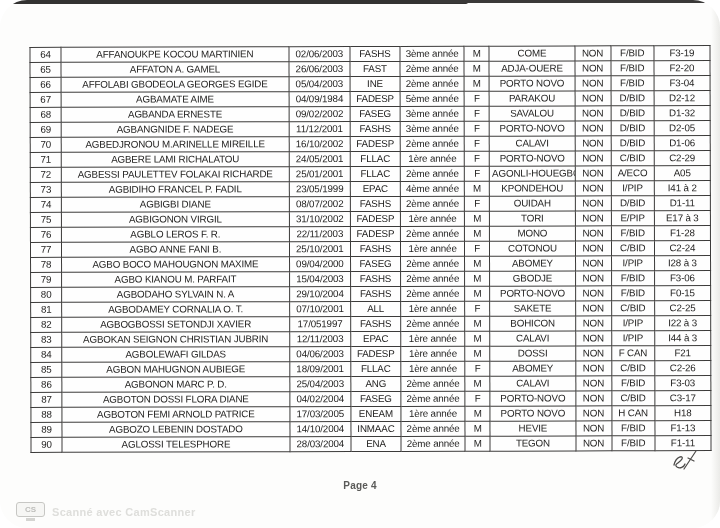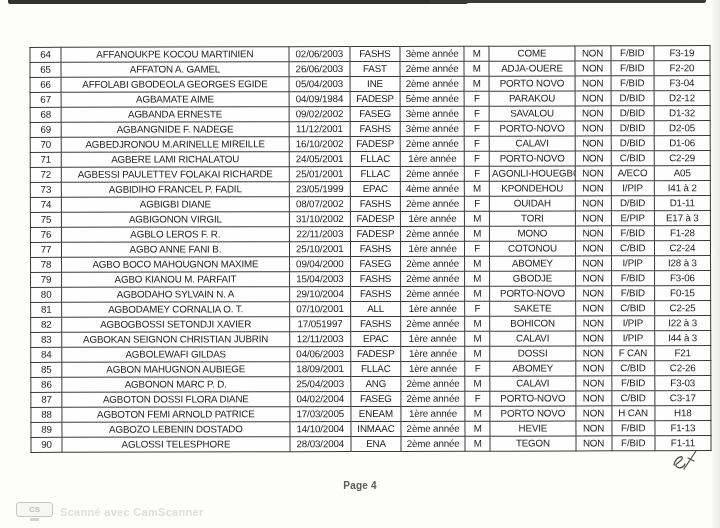--- a/index.html
+++ b/index.html
@@ -1,19 +1,20 @@
 <!DOCTYPE html>
 <html><head>
 <meta charset="utf-8">
 <style>
   * { margin:0; padding:0; box-sizing:border-box; }
   body { background:#ffffff; font-family:"Liberation Sans", sans-serif; }
   .page {
     position:relative; width:720px; height:528px; overflow:hidden;
     background:#fdfdfc;
+    border-radius:27px;
   }
   
   .scan-bar1 { position:absolute; top:0; left:8px; width:460px; height:4px; background:#333231; border-radius:0 0 2px 2px; }
   .scan-bar2 { position:absolute; top:0; left:430px; width:276px; height:3px; background:#3a3938; border-radius:0 0 2px 1px; }
   
   .scan-right { position:absolute; top:0; right:0; width:9px; height:100%; background:linear-gradient(to left, #e6e6e3, rgba(230,230,227,0)); opacity:.8; }
 
   .table-wrap { position:absolute; left:30px; top:46px; transform:rotate(-0.15deg); }
   table.roster {
     border-collapse:collapse; table-layout:fixed; width:681px;
@@ -44,21 +45,21 @@
   td.col-room   { width:56px; }
 
   .page-footer {
     position:absolute; top:480px; left:0; width:720px; text-align:center;
     font-size:10px; font-weight:700; color:#5a5a58; letter-spacing:0.2px;
   }
   .handwritten { position:absolute; left:666px; top:446px; }
 
   .watermark { position:absolute; left:16px; top:502px; display:flex; align-items:center; gap:7px; }
   .cs-icon {
-    width:37px; height:15px; border:1.5px solid #c7c7c4; border-radius:3px;
+    width:29px; height:15px; border:1.5px solid #c7c7c4; border-radius:3px;
     background:#f6f6f4; color:#bdbdba; font-size:8px; font-weight:700;
     display:flex; align-items:center; justify-content:center;
   }
   .cs-badge-tail { width:9px; height:3px; background:#d4d4d1; margin:0 auto; }
   .cs-wrap { display:flex; flex-direction:column; align-items:center; gap:1px; }
   .watermark-text { font-size:11px; color:#dededb; font-weight:600; letter-spacing:0.3px; }
 </style>
 </head>
 <body>
 

